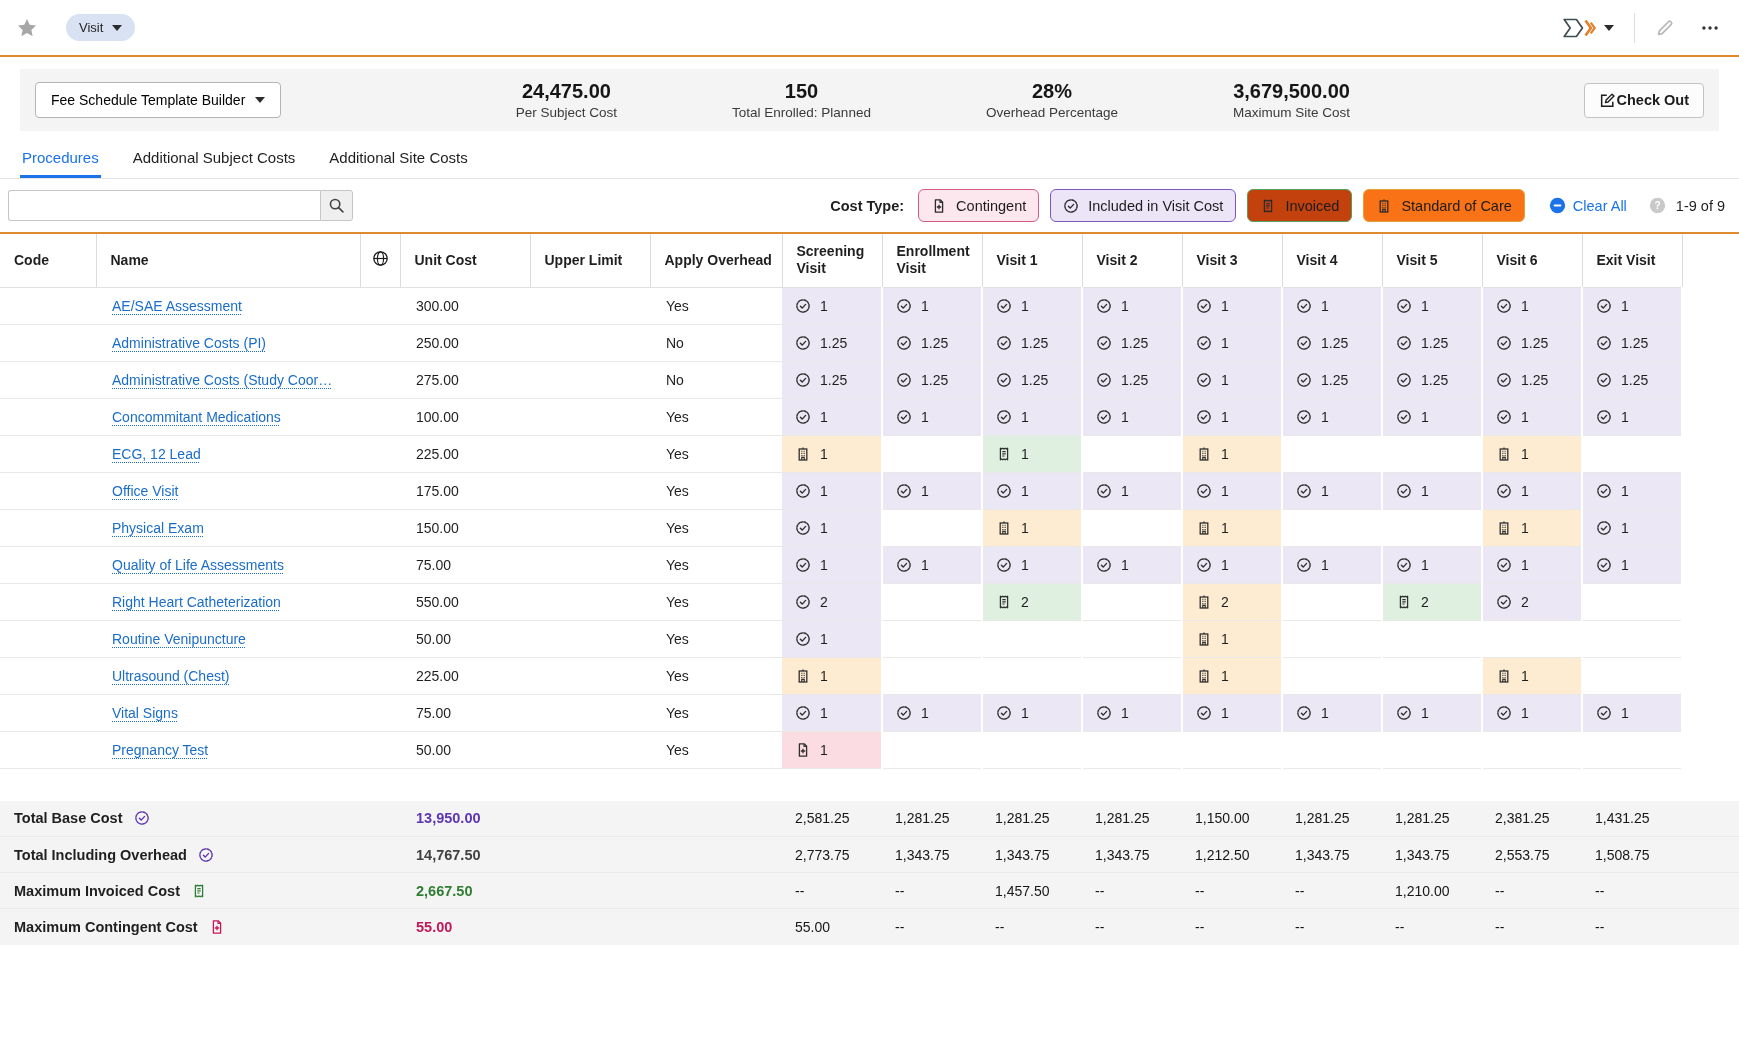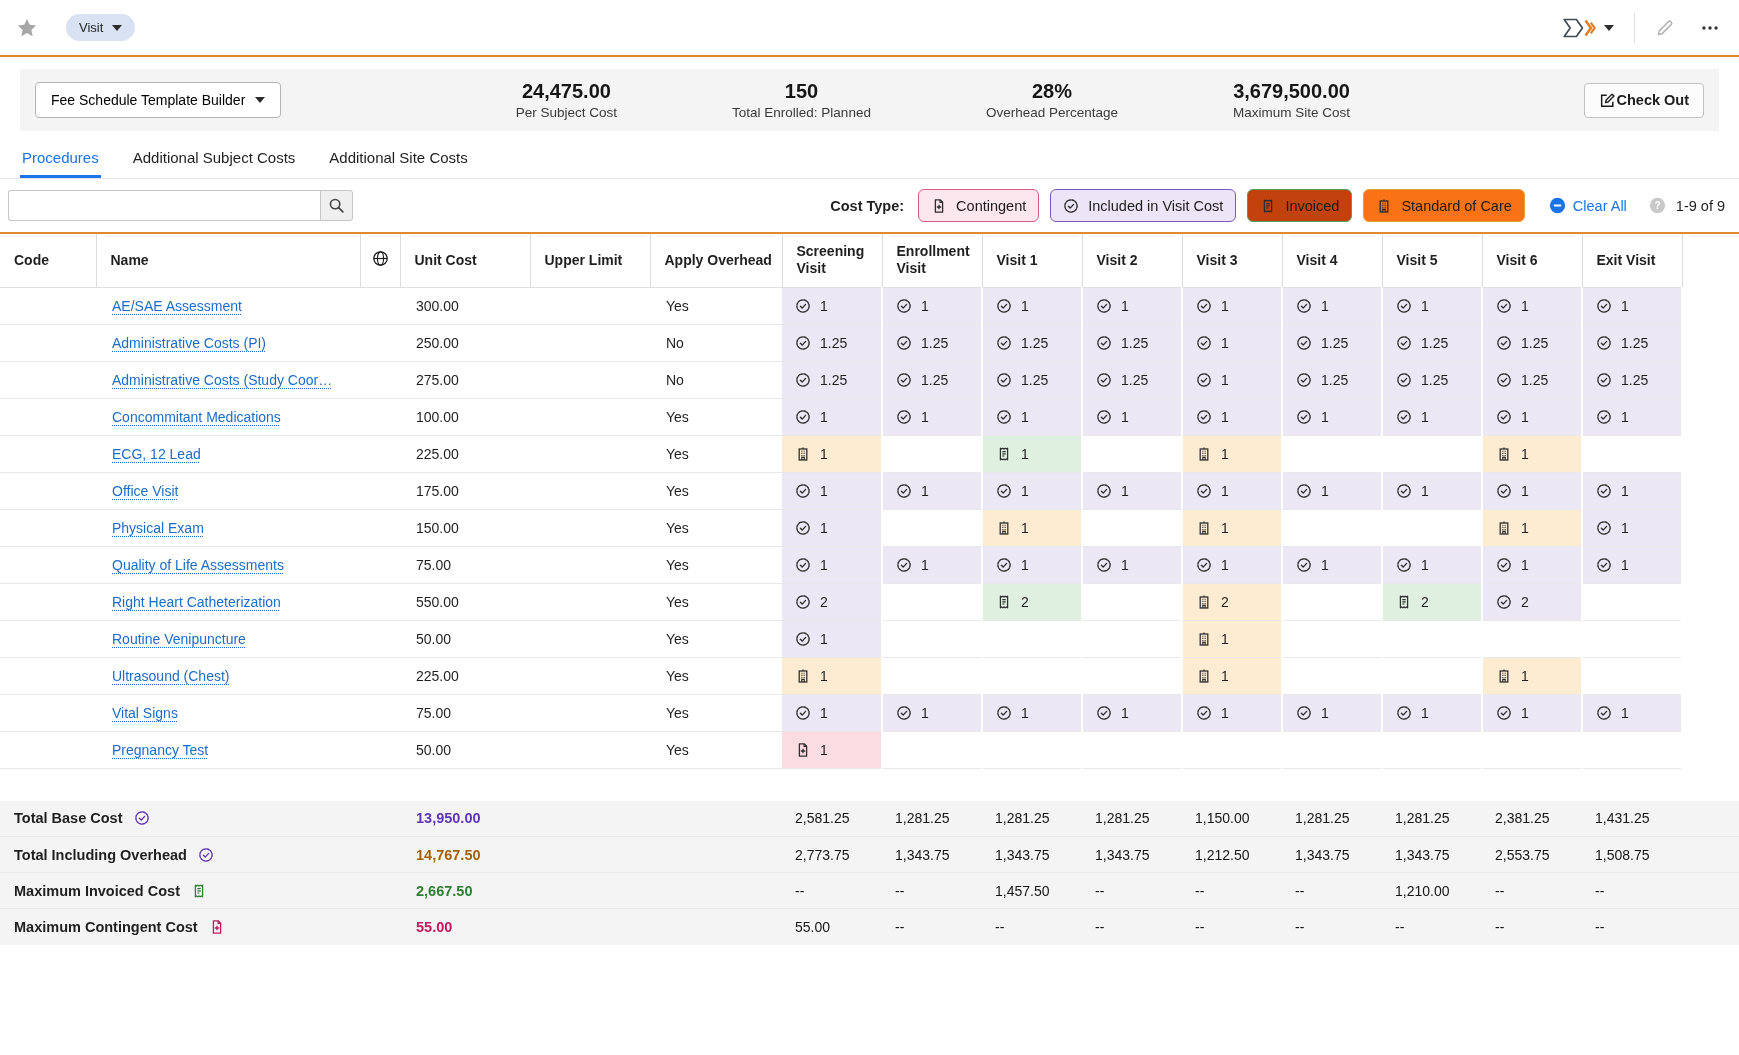--- a/index.html
+++ b/index.html
@@ -1427,21 +1427,21 @@
           <td></td>
         </tr>
         <tr>
     <td class="t-label" colspan="3">Total Including Overhead
       <span class="ic">
               <svg width="16" height="16" viewBox="0 0 16 16" fill="none">
                 <circle cx="8" cy="8" r="6.1" stroke="#5e35b1" stroke-width="1.4" stroke-dasharray="2.1 1.15" stroke-linecap="round"></circle>
                 <path d="M5.4 8.3l1.8 1.8 3.4-3.7" stroke="#5e35b1" stroke-width="1.4" stroke-linecap="round" stroke-linejoin="round"></path>
               </svg>
             </span></td>
-    <td class="t-value" style="color:#a16207">14,767.50</td>
+    <td class="t-value" style="color:#404040">14,767.50</td>
     <td></td>
     <td></td>
     <td class="t-visit">2,773.75</td>
           <td class="t-visit">1,343.75</td>
           <td class="t-visit">1,343.75</td>
           <td class="t-visit">1,343.75</td>
           <td class="t-visit">1,212.50</td>
           <td class="t-visit">1,343.75</td>
           <td class="t-visit">1,343.75</td>
           <td class="t-visit">2,553.75</td>

